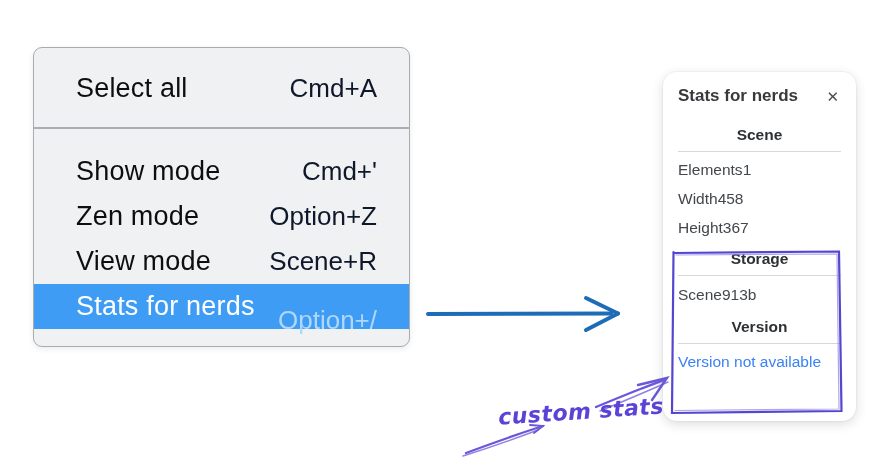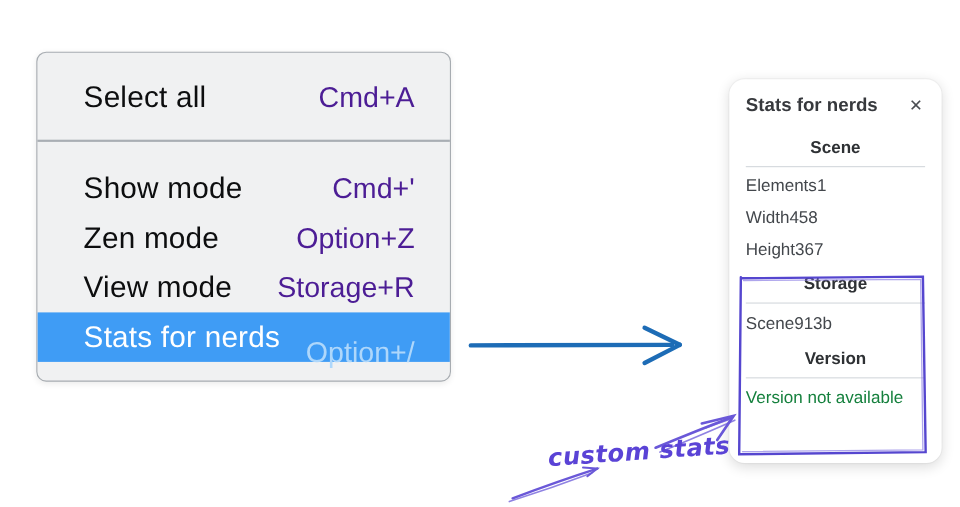--- a/index.html
+++ b/index.html
@@ -11,21 +11,21 @@
     position: absolute; left: 33px; top: 47px; width: 377px; height: 300px;
     background: #f0f1f2; border: 1px solid #a7acb1; border-radius: 9px;
     box-shadow: 0 2px 6px rgba(0,0,0,0.08);
     padding-top: 18px; overflow: hidden;
   }
   .menu-item {
     height: 45px; display: flex; align-items: center; justify-content: space-between;
     padding: 0 32px 0 42px; cursor: default; gap: 16px;
   }
   .menu-item .label { font-size: 27px; color: #0d0e0f; letter-spacing: 0.2px; }
-  .menu-item .shortcut { font-size: 26px; color: #4c1d95; }
+  .menu-item .shortcut { font-size: 26px; color: #0f172a; }
   .menu-item.highlighted { background: #3f9cf5; }
   .menu-item.highlighted .label { color: #ffffff; }
   .menu-item.highlighted .shortcut { color: #aed7fb; margin-top: 28px; }
   .menu-separator {
     border: none; border-top: 2px solid #a9aeb4; margin: 16px -2px 20px;
   }
 
   
   .panel {
     position: absolute; left: 663px; top: 72px; width: 193px; height: 349px;
@@ -45,21 +45,21 @@
     margin-top: 6px; height: 22px; line-height: 22px;
   }
   .sect-heading.first { margin-top: 18px; }
   .divider { border: none; border-top: 1px solid #d3d8dc; margin: 5px 0 3px; }
   .stat-row {
     display: flex; justify-content: flex-start; align-items: center;
     height: 29px; font-size: 15.5px;
   }
   .stat-row.tall { height: 31px; }
   .stat-row .v { text-align: right; }
-  .panel-note { font-size: 15.5px; height: 30px; display: flex; align-items: center; color: #15803d; }
+  .panel-note { font-size: 15.5px; height: 30px; display: flex; align-items: center; color: #3b82f6; }
 
   
   .overlay {
     position: absolute; left: 0; top: 0; width: 873px; height: 461px;
     pointer-events: none; z-index: 10;
   }
   .annotation-text {
     position: absolute; left: 498px; top: 399px; z-index: 11;
     font-size: 22px; font-style: italic; font-weight: bold;
     color: #5a43d6; letter-spacing: 0.5px; transform: rotate(-4deg);
@@ -78,21 +78,21 @@
   <div class="menu-item">
     <span class="label">Show mode</span>
     <span class="shortcut">Cmd+'</span>
   </div>
   <div class="menu-item">
     <span class="label">Zen mode</span>
     <span class="shortcut">Option+Z</span>
   </div>
   <div class="menu-item">
     <span class="label">View mode</span>
-    <span class="shortcut">Storage+R</span>
+    <span class="shortcut">Scene+R</span>
   </div>
   <div class="menu-item highlighted">
     <span class="label">Stats for nerds</span>
     <span class="shortcut">Option+/</span>
   </div>
 </div>
 
 <div class="panel">
   <div class="panel-header">
     <span class="panel-title">Stats for nerds</span>

